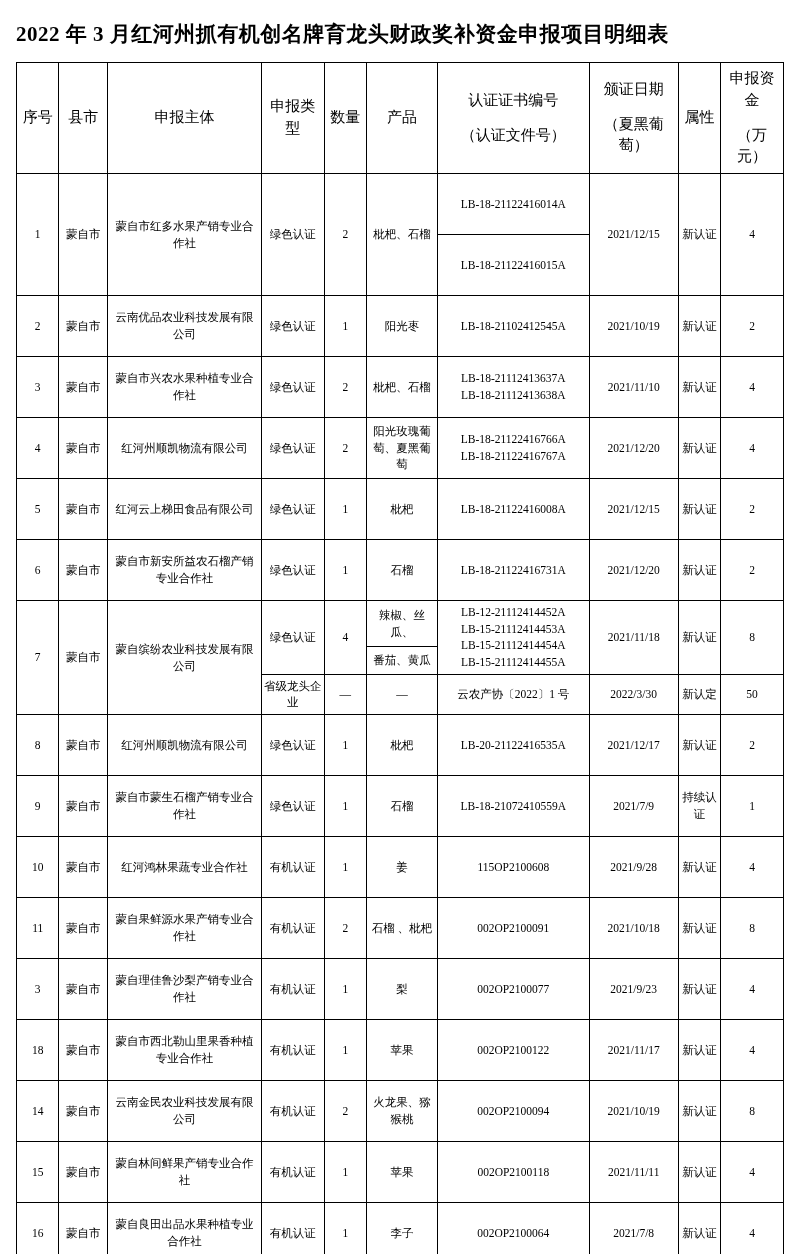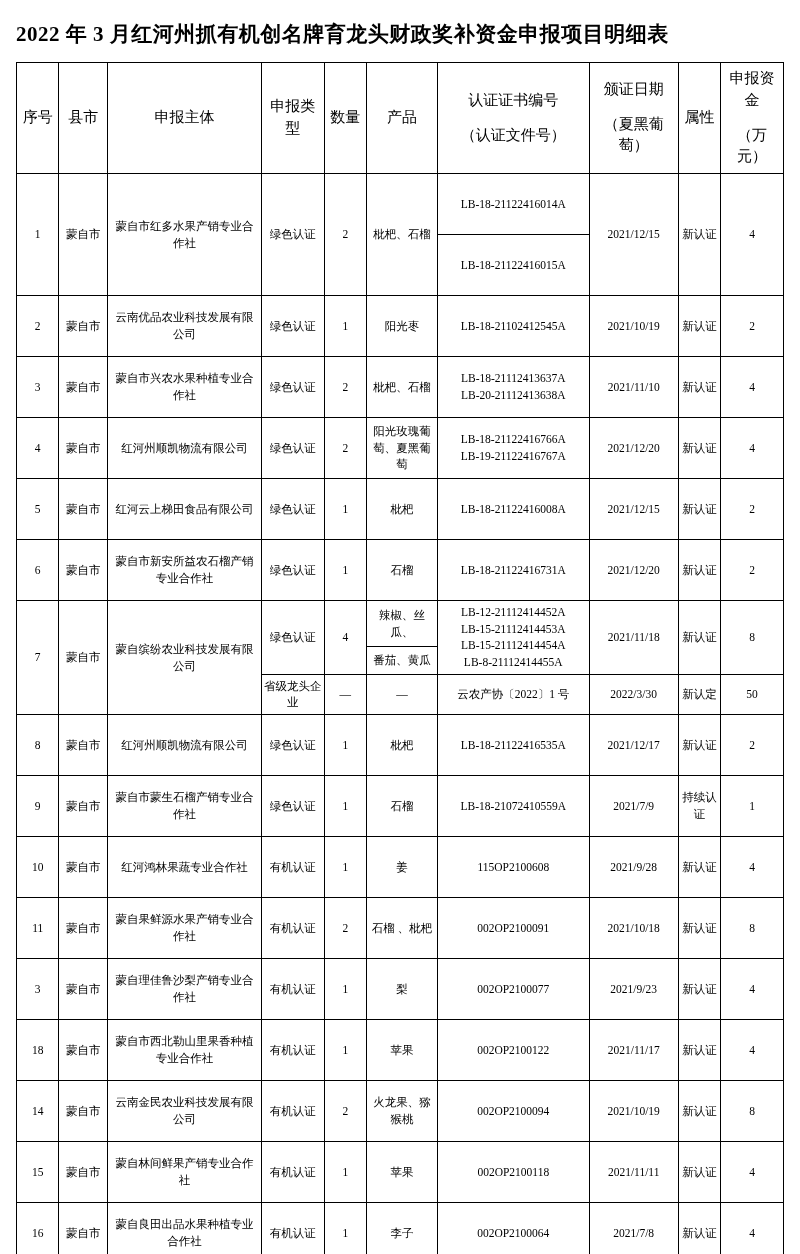--- a/index.html
+++ b/index.html
@@ -139,37 +139,37 @@
 
       <tr>
         <td class="tall">3</td>
         <td>蒙自市</td>
         <td>蒙自市兴农水果种植专业合作社</td>
         <td>绿色认证</td>
         <td>2</td>
         <td>枇杷、石榴</td>
         <td class="mono-ltr">
           <div>LB-18-21112413637A</div>
-          <div>LB-20-21112413638A</div>
+          <div>LB-18-21112413638A</div>
         </td>
         <td class="mono-ltr">2021/11/10</td>
         <td class="attr-cell">新认证</td>
         <td>4</td>
       </tr>
 
       <tr>
         <td class="tall">4</td>
         <td>蒙自市</td>
         <td>红河州顺凯物流有限公司</td>
         <td>绿色认证</td>
         <td>2</td>
         <td>阳光玫瑰葡萄、夏黑葡萄</td>
         <td class="mono-ltr">
           <div>LB-18-21122416766A</div>
-          <div>LB-19-21122416767A</div>
+          <div>LB-18-21122416767A</div>
         </td>
         <td class="mono-ltr">2021/12/20</td>
         <td class="attr-cell">新认证</td>
         <td>4</td>
       </tr>
 
       <tr>
         <td class="tall">5</td>
         <td>蒙自市</td>
         <td>红河云上梯田食品有限公司</td>
@@ -199,21 +199,21 @@
         <td rowspan="3">7</td>
         <td rowspan="3">蒙自市</td>
         <td rowspan="3">蒙自缤纷农业科技发展有限公司</td>
         <td rowspan="2">绿色认证</td>
         <td rowspan="2">4</td>
         <td>辣椒、丝瓜、</td>
         <td rowspan="2" class="mono-ltr">
           <div>LB-12-21112414452A</div>
           <div>LB-15-21112414453A</div>
           <div>LB-15-21112414454A</div>
-          <div>LB-8-21112414455A</div>
+          <div>LB-15-21112414455A</div>
         </td>
         <td rowspan="2" class="mono-ltr">2021/11/18</td>
         <td rowspan="2" class="attr-cell">新认证</td>
         <td rowspan="2">8</td>
       </tr>
       <tr>
         <td>番茄、黄瓜</td>
       </tr>
       <tr>
         <td>省级龙头企业</td>
@@ -225,21 +225,21 @@
         <td>50</td>
       </tr>
 
       <tr>
         <td class="tall">8</td>
         <td>蒙自市</td>
         <td>红河州顺凯物流有限公司</td>
         <td>绿色认证</td>
         <td>1</td>
         <td>枇杷</td>
-        <td class="mono-ltr">LB-18-21122416535A</td>
+        <td class="mono-ltr">LB-20-21122416535A</td>
         <td class="mono-ltr">2021/12/17</td>
         <td class="attr-cell">新认证</td>
         <td>2</td>
       </tr>
 
       <tr>
         <td class="tall">9</td>
         <td>蒙自市</td>
         <td>蒙自市蒙生石榴产销专业合作社</td>
         <td>绿色认证</td>

